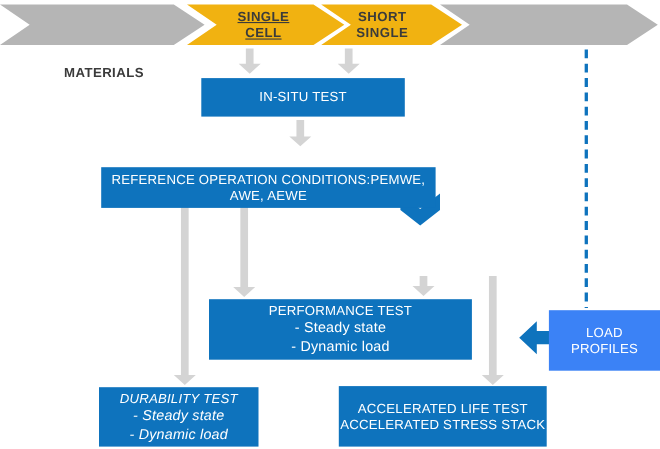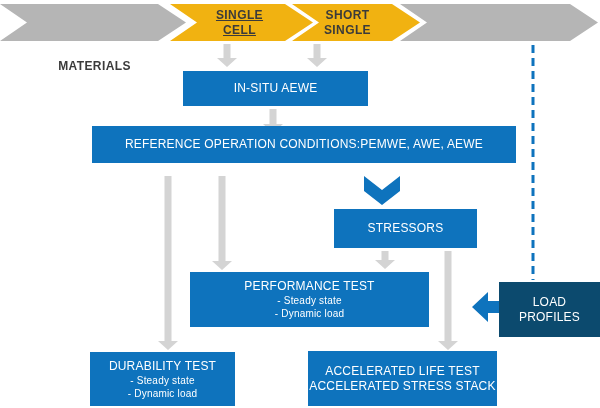--- a/index.html
+++ b/index.html
@@ -11,21 +11,21 @@
   .stage-label{
     position:absolute;display:flex;align-items:center;justify-content:center;
     font-weight:bold;font-size:12px;color:#3b3b3b;letter-spacing:.4px;
     text-align:center;white-space:pre-line;line-height:1.2;height:37px;top:4px;
   }
   .bbox{
     position:absolute;display:flex;flex-direction:column;align-items:center;justify-content:center;
     color:#ffffff;text-align:center;
   }
   .bbox .title{font-size:12px;letter-spacing:.2px;line-height:1.25;white-space:pre-line;}
-  .bbox .item{font-size:10px;letter-spacing:.2px;line-height:1.3;}
+  .bbox .item{font-size:13px;letter-spacing:.2px;line-height:1.3;}
 </style>
 </head>
 <body>
 
 <div class="canvas">
 
   <svg class="layer" viewBox="0 0 600 408">
 
     <polygon points="0,4 158,4 186,22.5 158,41 0,41 27,22.5" fill="#b5b5b5"></polygon>
     <polygon points="170,4 285,4 313,22.5 285,41 170,41 197,22.5" fill="#f1b211"></polygon>
@@ -47,46 +47,43 @@
     <polygon points="472,307 488,292 488,301 500,301 500,313 488,313 488,322" fill="#0e73bd"></polygon>
   </svg>
 
   <div class="stage-label" style="left:27px;width:135px;margin-top:44px;">MATERIALS</div>
   <div class="stage-label" style="left:192px;width:95px;text-decoration:underline;">SINGLE
 CELL</div>
   <div class="stage-label" style="left:300px;width:95px;">SHORT
 SINGLE</div>
 
   <div class="bbox" style="left: 183px; top: 71px; width: 185px; height: 35px; background: rgb(14, 115, 189);">
-    <div class="title">IN-SITU AEWE</div>
+    <div class="title">IN-SITU TEST</div>
   </div>
 
-  <div class="bbox" style="left: 92px; top: 126px; width: 424px; height: 37px; background: rgb(14, 115, 189); justify-content: center;">
+  <div class="bbox" style="left: 92px; top: 152px; width: 304px; height: 37px; background: rgb(14, 115, 189); justify-content: center;">
     <div class="title">REFERENCE OPERATION CONDITIONS:PEMWE, AWE, AEWE</div>
   </div>
 
-  <div class="bbox" style="left: 334px; top: 209px; width: 143px; height: 39px; background: rgb(14, 115, 189);">
-    <div class="title">STRESSORS</div>
-  </div>
 
   <div class="bbox" style="left: 190px; top: 272px; width: 239px; height: 55px; background: rgb(14, 115, 189);">
     <div class="title">PERFORMANCE TEST</div>
     <div class="item">- Steady state</div>
     <div class="item">- Dynamic load</div>
   </div>
 
-  <div class="bbox" style="left: 90px; top: 352px; width: 145px; height: 54px; background: rgb(14, 115, 189);">
+  <div class="bbox" style="left: 90px; top: 352px; width: 145px; height: 54px; background: rgb(14, 115, 189); font-style: italic;">
     <div class="title">DURABILITY TEST</div>
     <div class="item">- Steady state</div>
     <div class="item">- Dynamic load</div>
   </div>
 
   <div class="bbox" style="left: 308px; top: 351px; width: 189px; height: 55px; background: rgb(14, 115, 189);">
     <div class="title">ACCELERATED LIFE TEST
 ACCELERATED STRESS STACK</div>
   </div>
 
-  <div class="bbox" style="left: 499px; top: 282px; width: 101px; height: 55px; background: #0c4a6e;">
+  <div class="bbox" style="left: 499px; top: 282px; width: 101px; height: 55px; background: #3b82f6;">
     <div class="title">LOAD
 PROFILES</div>
   </div>
 
 </div>
 
 </body></html>

